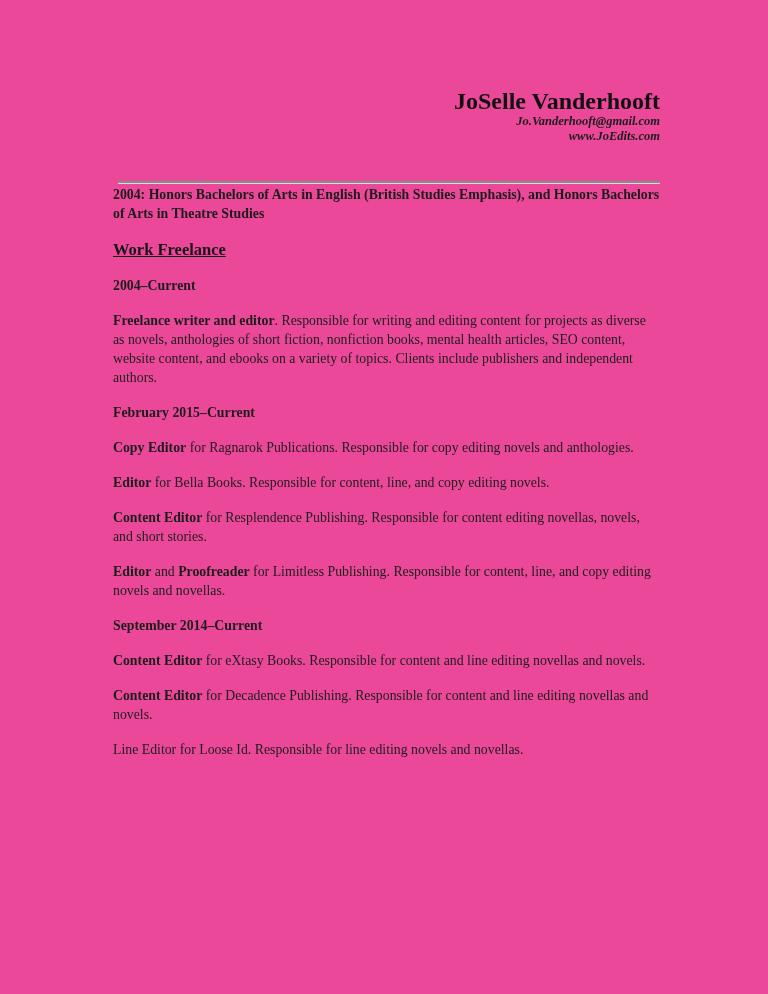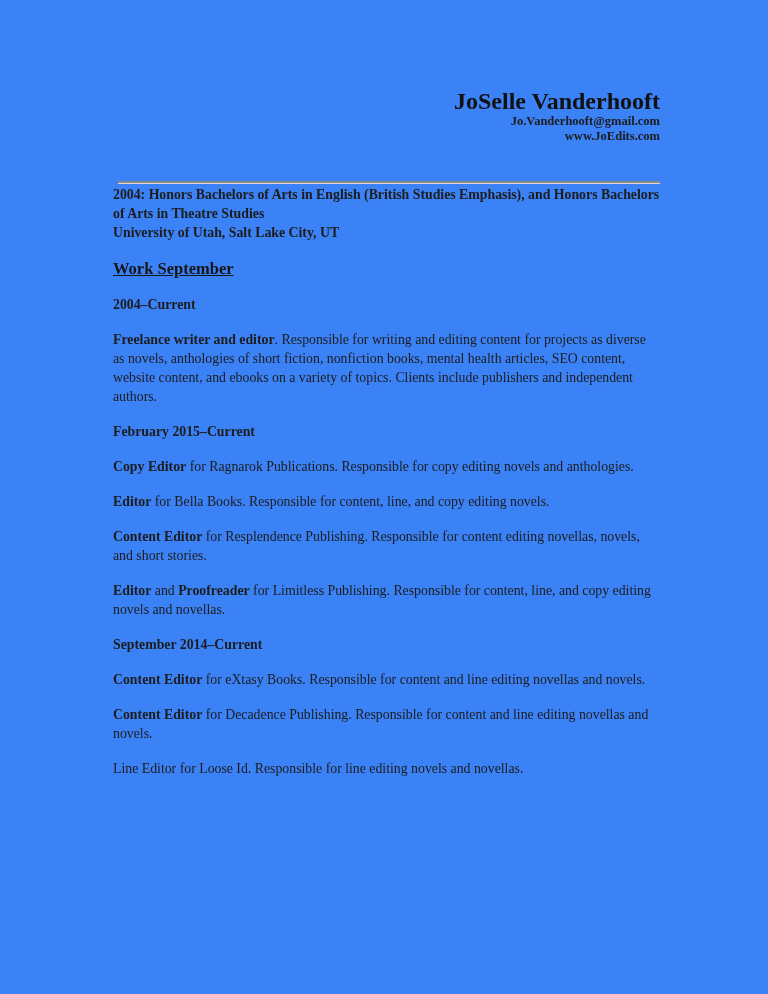--- a/index.html
+++ b/index.html
@@ -3,37 +3,38 @@
 <meta charset="utf-8">
 <style>
   * { margin: 0; padding: 0; box-sizing: border-box; }
   html, body { background: #ffffff; }
   body { font-family: "Liberation Serif", "DejaVu Serif", serif; color: #1c1c1c; }
 
   .page {
     position: relative;
     width: 768px;
     height: 994px;
-    background: #3b82f6;
+    background: #ec4899;
     padding: 88px 108px 0 113px;
     overflow: hidden;
   }
 
   .resume-header { text-align: right; }
   .person-name {
     font-size: 24px;
     font-weight: 700;
     line-height: 26px;
     color: #111111;
   }
   .contact-line {
     font-size: 12.5px;
     font-weight: 700;
     line-height: 15px;
     color: #1c1c1c;
+    font-style: italic;
   }
 
   .divider {
     border: 0;
     height: 0;
     border-top: 2px solid #8a8a8a;
     border-bottom: 1px solid #d9d9d9;
     margin: 37px 0 0 5px;
   }
 
@@ -71,26 +72,25 @@
     <div class="person-name">JoSelle Vanderhooft</div>
     <div class="contact-line">Jo.Vanderhooft@gmail.com</div>
     <div class="contact-line">www.JoEdits.com</div>
   </header>
 
   <hr class="divider">
 
   <section class="education-section">
     <div class="education-details">
         <div class="edu-line">2004: Honors Bachelors of Arts in English (British Studies Emphasis), and Honors Bachelors of Arts in Theatre Studies</div>
-        <div class="edu-line">University of Utah, Salt Lake City, UT</div>
       </div>
   </section>
 
   <section class="work-section">
-    <h2 class="section-heading">Work September</h2>
+    <h2 class="section-heading">Work Freelance</h2>
     <div class="work-entries">
         <p class="para date-line"><b>2004–Current</b></p>
         <p class="para"><b>Freelance writer and editor</b><span>. Responsible for writing and editing content for projects as diverse as novels, anthologies of short fiction, nonfiction books, mental health articles, SEO content, website content, and ebooks on a variety of topics. Clients include publishers and independent authors.</span></p>
         <p class="para date-line"><b>February 2015–Current</b></p>
         <p class="para"><b>Copy Editor</b><span> for Ragnarok Publications. Responsible for copy editing novels and anthologies.</span></p>
         <p class="para"><b>Editor</b><span> for Bella Books. Responsible for content, line, and copy editing novels.</span></p>
         <p class="para"><b>Content Editor</b><span> for Resplendence Publishing. Responsible for content editing novellas, novels, and short stories.</span></p>
         <p class="para"><b>Editor</b><span> and </span><b>Proofreader</b><span> for Limitless Publishing. Responsible for content, line, and copy editing novels and novellas.</span></p>
         <p class="para date-line"><b>September 2014–Current</b></p>
         <p class="para"><b>Content Editor</b><span> for eXtasy Books. Responsible for content and line editing novellas and novels.</span></p>

